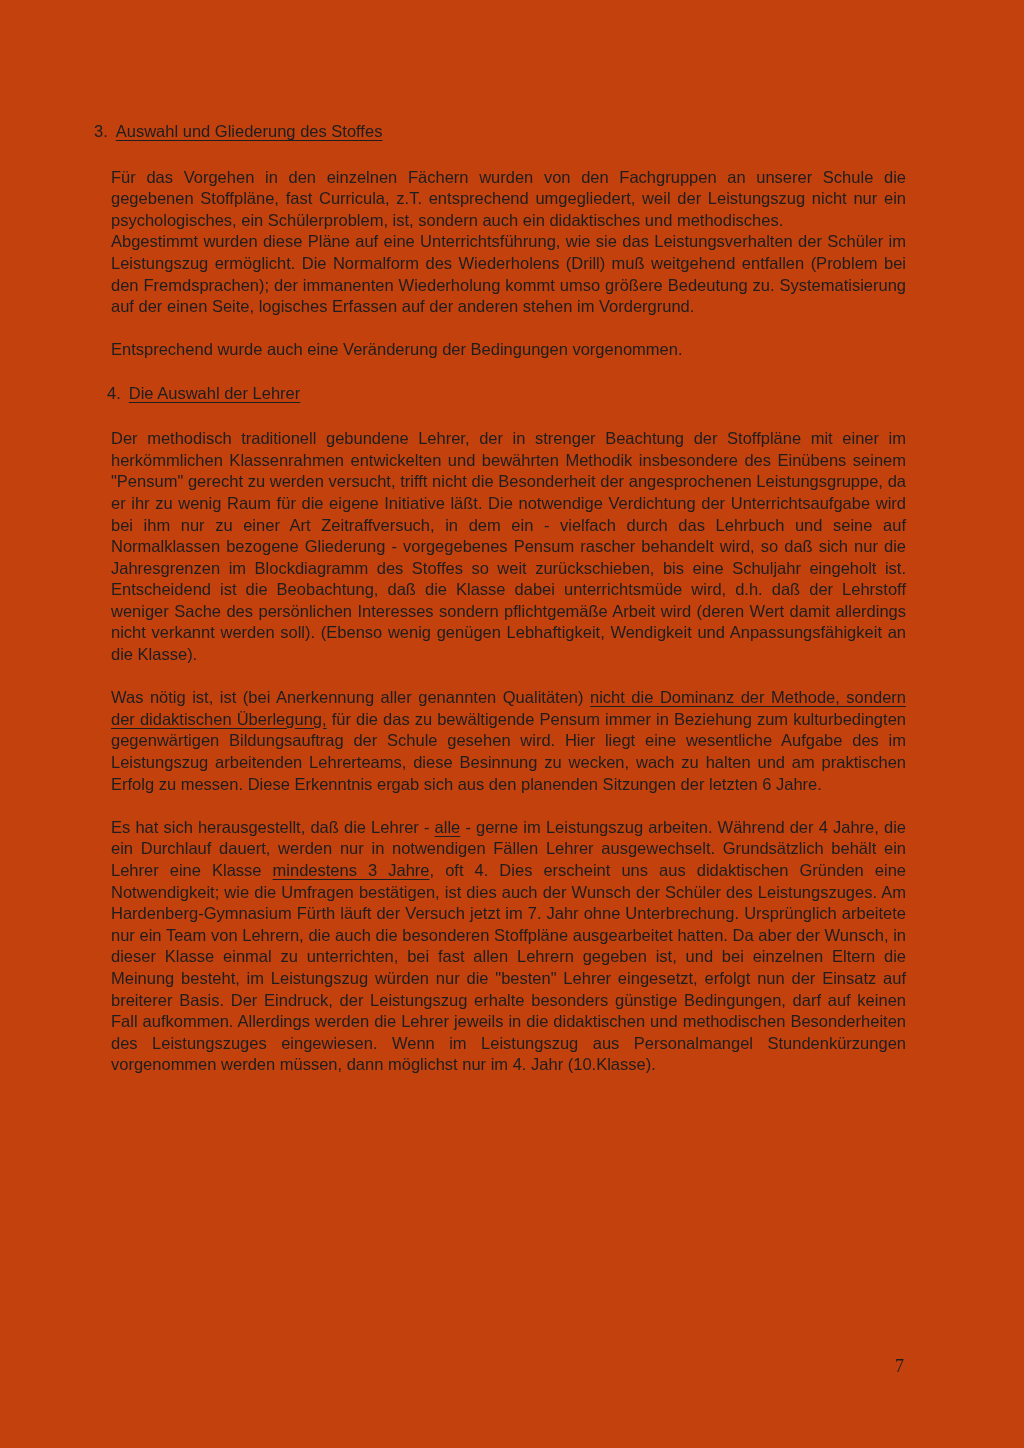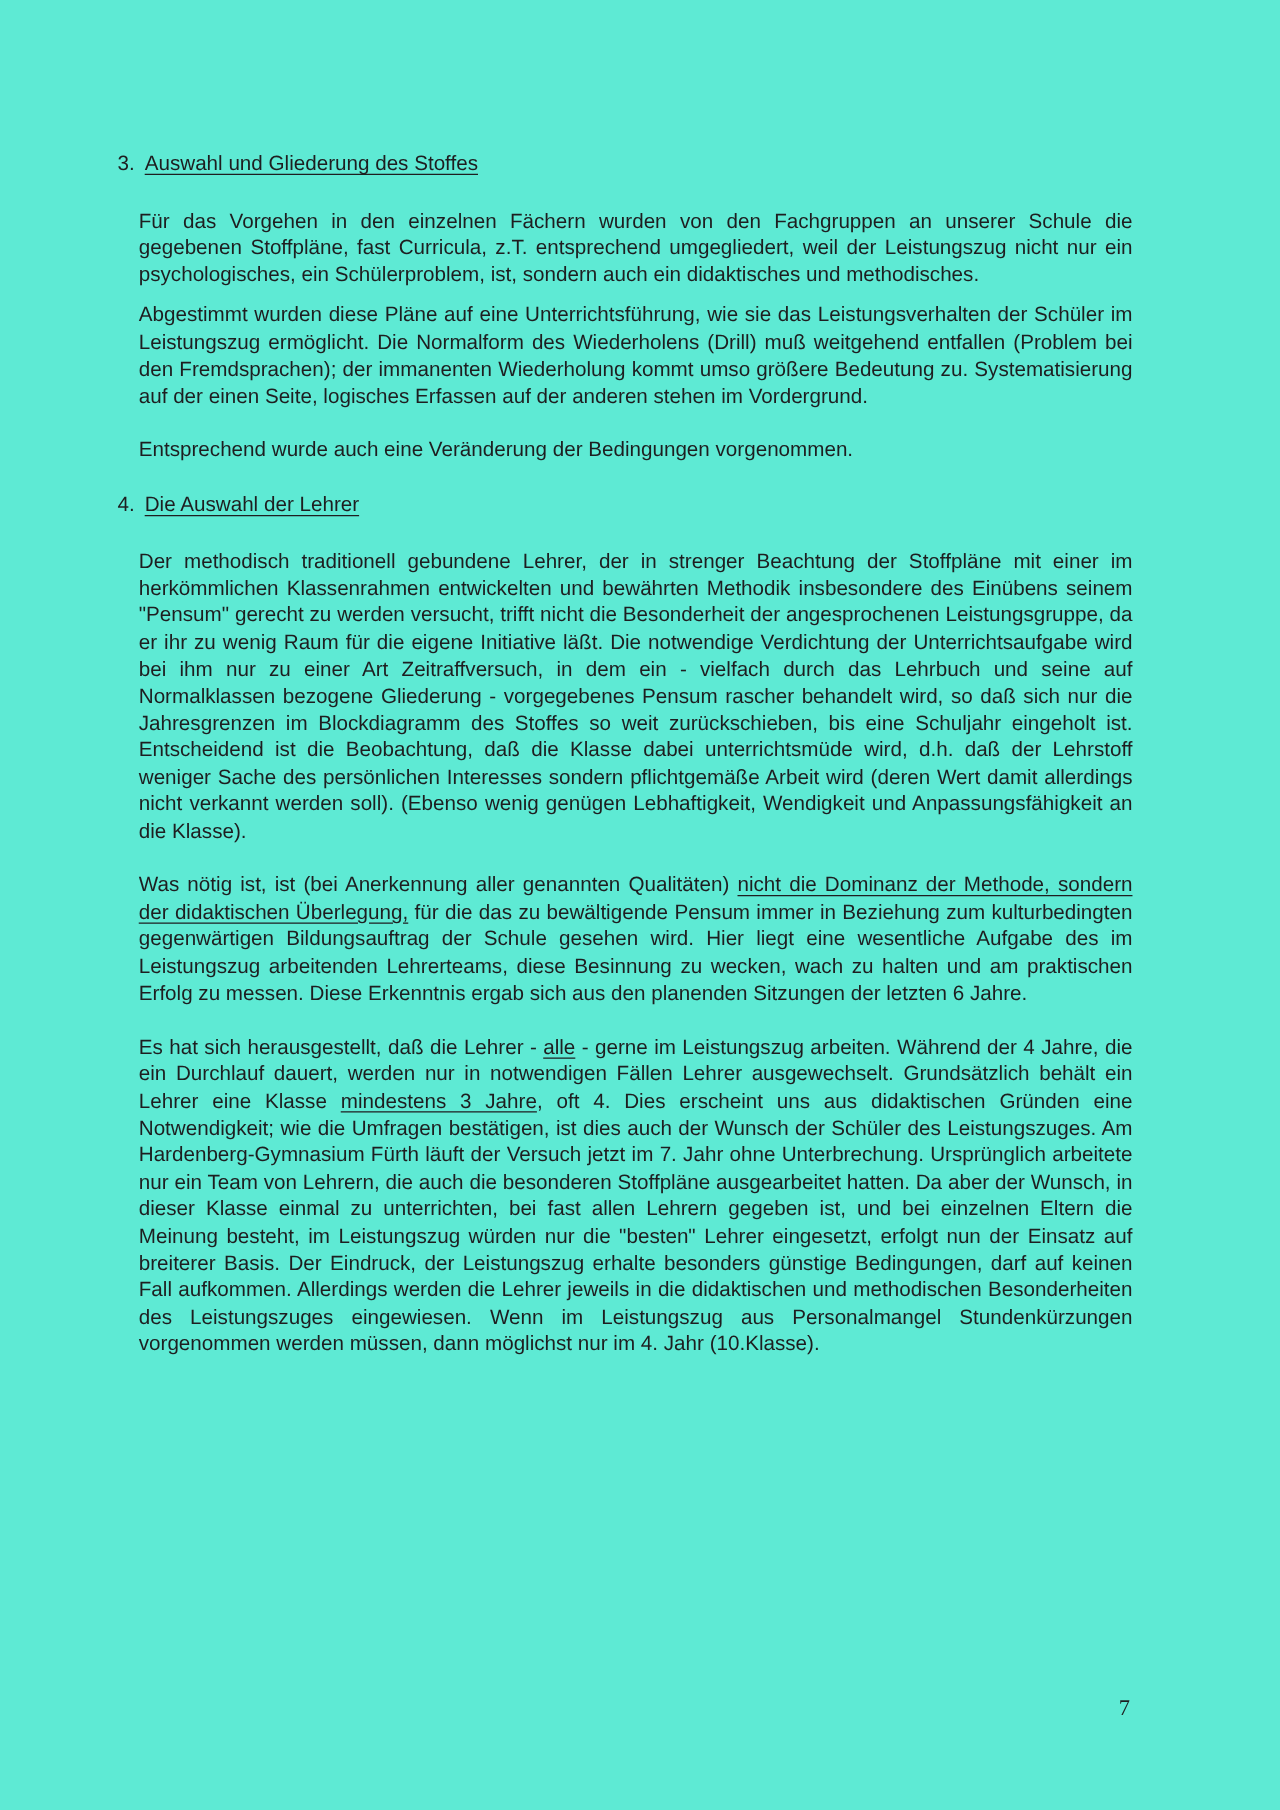--- a/index.html
+++ b/index.html
@@ -10,52 +10,53 @@
     height: 1448px;
     position: relative;
     overflow: hidden;
     font-family: "Liberation Sans", sans-serif;
     color: #1e1e20;
   }
   .page {
     position: absolute;
     inset: 0;
     padding: 121px 118px 0 94px;
-    background: #5eead4;
+    background: #c2410c;
   }
   .heading {
     font-size: 16.5px;
     font-weight: 400;
     line-height: 21.6px;
     margin: 0 0 24px 0;
     white-space: nowrap;
   }
   .section + .section .heading {
     margin-top: 10px;
+    margin-left: 13px;
   }
   .h-num {
     display: inline-block;
     margin-right: 8px;
   }
   .h-title {
     text-decoration: underline;
     text-underline-offset: 3px;
   }
   .body {
     padding-left: 17px;
   }
   .para {
     font-size: 16.5px;
     line-height: 21.6px;
     text-align: justify;
     margin: 0 0 21.6px 0;
     hyphens: manual;
   }
   .para.tight {
-    margin-bottom: 11px;
+    margin-bottom: 0;
   }
   .u {
     text-decoration: underline;
     text-underline-offset: 3px;
   }
   .page-number {
     position: absolute;
     top: 1356px;
     right: 120px;
     font-family: "Liberation Serif", serif;

